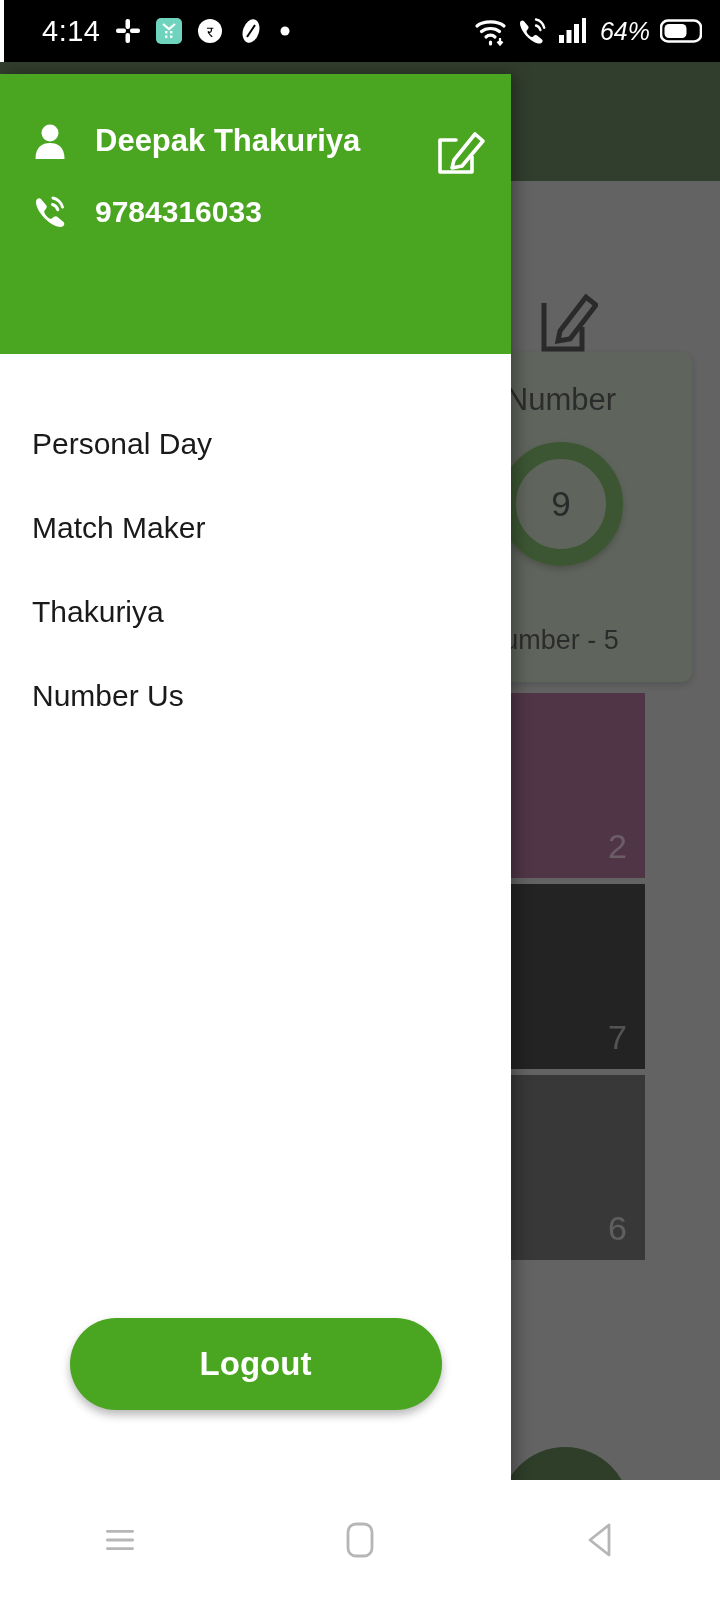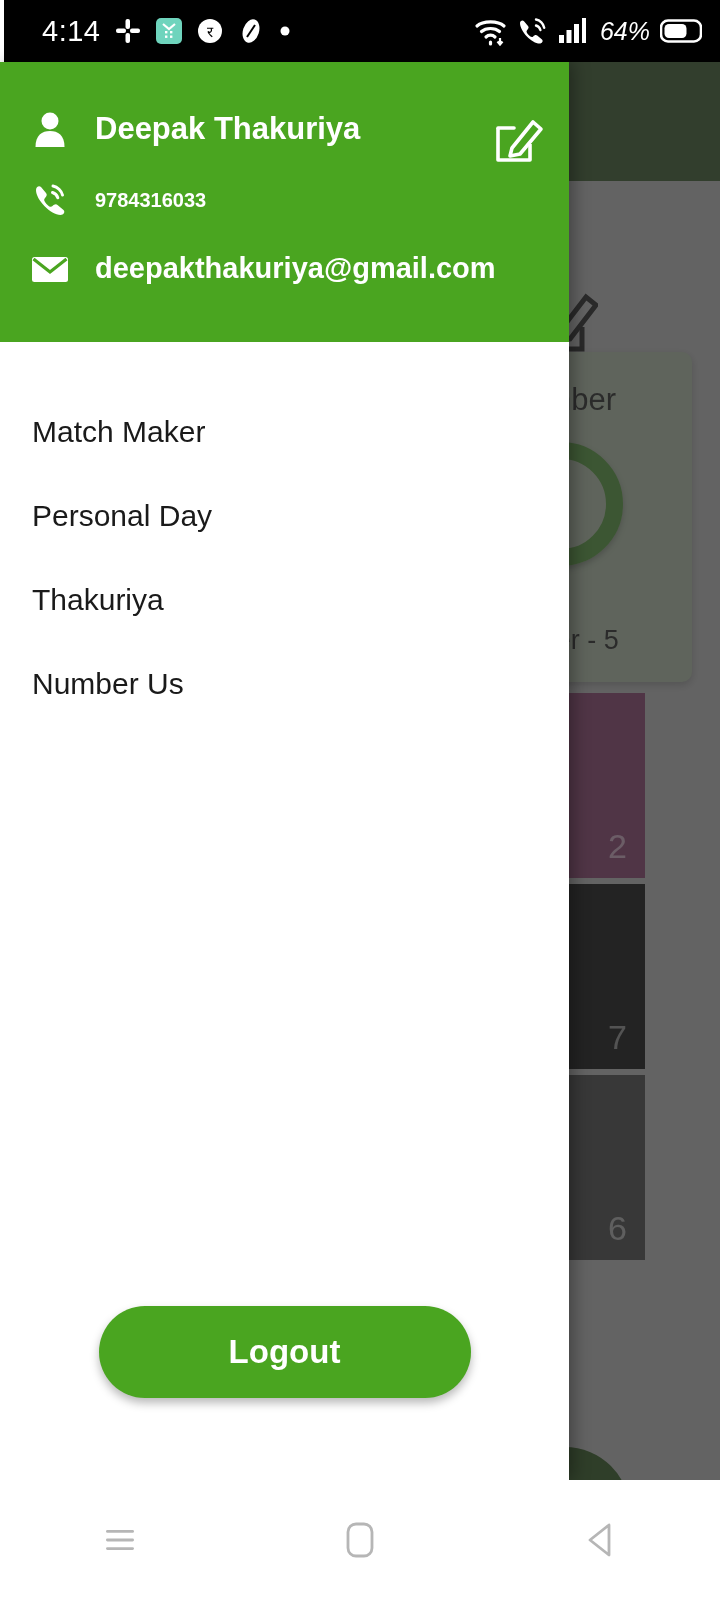--- a/index.html
+++ b/index.html
@@ -173,23 +173,23 @@
     top: 62px; left: 0;
     width: 720px;
     height: 1418px;
     background: rgba(60,60,60,0.58);
     z-index: 20;
   }
 
   
   #drawer {
     position: absolute;
-    top: 62px;
+    top: 74px;
     left: 0;
-    width: 569px;
+    width: 511px;
     height: 1418px;
     background: #ffffff;
     z-index: 40;
     display: flex;
     flex-direction: column;
     box-shadow: 4px 0 16px rgba(0,0,0,0.35);
   }
 
   #drawer-header {
     background: #4aa520;
@@ -207,21 +207,21 @@
   .profile-row:last-of-type { margin-bottom: 0; }
   .profile-icon {
     width: 40px;
     min-width: 40px;
     display: flex;
     align-items: center;
     justify-content: center;
   }
   .profile-text {
     color: #ffffff;
-    font-size: 20px;
+    font-size: 30px;
     font-weight: bold;
     white-space: nowrap;
   }
   #profile-name { font-size: 31px; }
   #profile-email { font-size: 29px; }
   #edit-profile-button {
     position: absolute;
     top: 52px;
     right: 24px;
     width: 52px;
@@ -346,45 +346,36 @@
         <span class="profile-icon">
           <svg width="38" height="38" viewBox="0 0 38 38">
             <path d="M5 9 C5 6 8 4 10 6 L15 12 C16.5 13.6 15.5 15.5 14 17 C12.5 18.5 13 20 15.5 23 C18.5 26 20 26.5 21.5 25 C23 23.5 25 22.5 26.5 24 L32.5 29 C34.5 31 32.5 34 29.5 34 C20 34 5 19 5 9 Z" fill="#ffffff"></path>
             <path d="M22 5 C26.5 5.8 30.5 9.8 31.5 14" stroke="#ffffff" stroke-width="3" fill="none" stroke-linecap="round"></path>
             <path d="M21.5 11.5 C24 12.3 26 14.3 26.8 16.8" stroke="#ffffff" stroke-width="3" fill="none" stroke-linecap="round"></path>
           </svg>
         </span>
         <span class="profile-text" id="profile-phone">9784316033</span>
       </div>
 
-      <div class="profile-row">
-        <span class="profile-icon">
-          <svg width="38" height="30" viewBox="0 0 38 30">
-            <rect x="1" y="3" width="36" height="25" rx="2.5" fill="#ffffff"></rect>
-            <path d="M2.5 5 L19 18 L35.5 5" stroke="#4aa520" stroke-width="3.2" fill="none"></path>
-          </svg>
-        </span>
-        <span class="profile-text" id="profile-email">deepakthakuriya@gmail.com</span>
-      </div>
 
       <div id="edit-profile-button">
         <svg width="52" height="52" viewBox="0 0 52 52">
           <path d="M5 14 L5 46 L37 46 L37 30" stroke="#ffffff" stroke-width="3.6" fill="none" stroke-linejoin="round"></path>
           <path d="M5 14 L21 14" stroke="#ffffff" stroke-width="3.6" fill="none" stroke-linecap="round"></path>
           <path d="M19 34 L40 8 L48 15 L27 40 L17 42 Z" stroke="#ffffff" stroke-width="3.6" fill="none" stroke-linejoin="round"></path>
         </svg>
       </div>
     </div>
 
     <div id="drawer-menu">
       <div class="menu-item">
+        <span class="menu-label">Personal Day</span>
+      </div>
+      <div class="menu-item">
         <span class="menu-label">Match Maker</span>
-      </div>
-      <div class="menu-item">
-        <span class="menu-label">Personal Day</span>
       </div>
       <div class="menu-item">
         <span class="menu-label">Thakuriya</span>
       </div>
       <div class="menu-item">
         <span class="menu-label">Number Us</span>
       </div>
     </div>
 
     <div id="logout-wrap">

